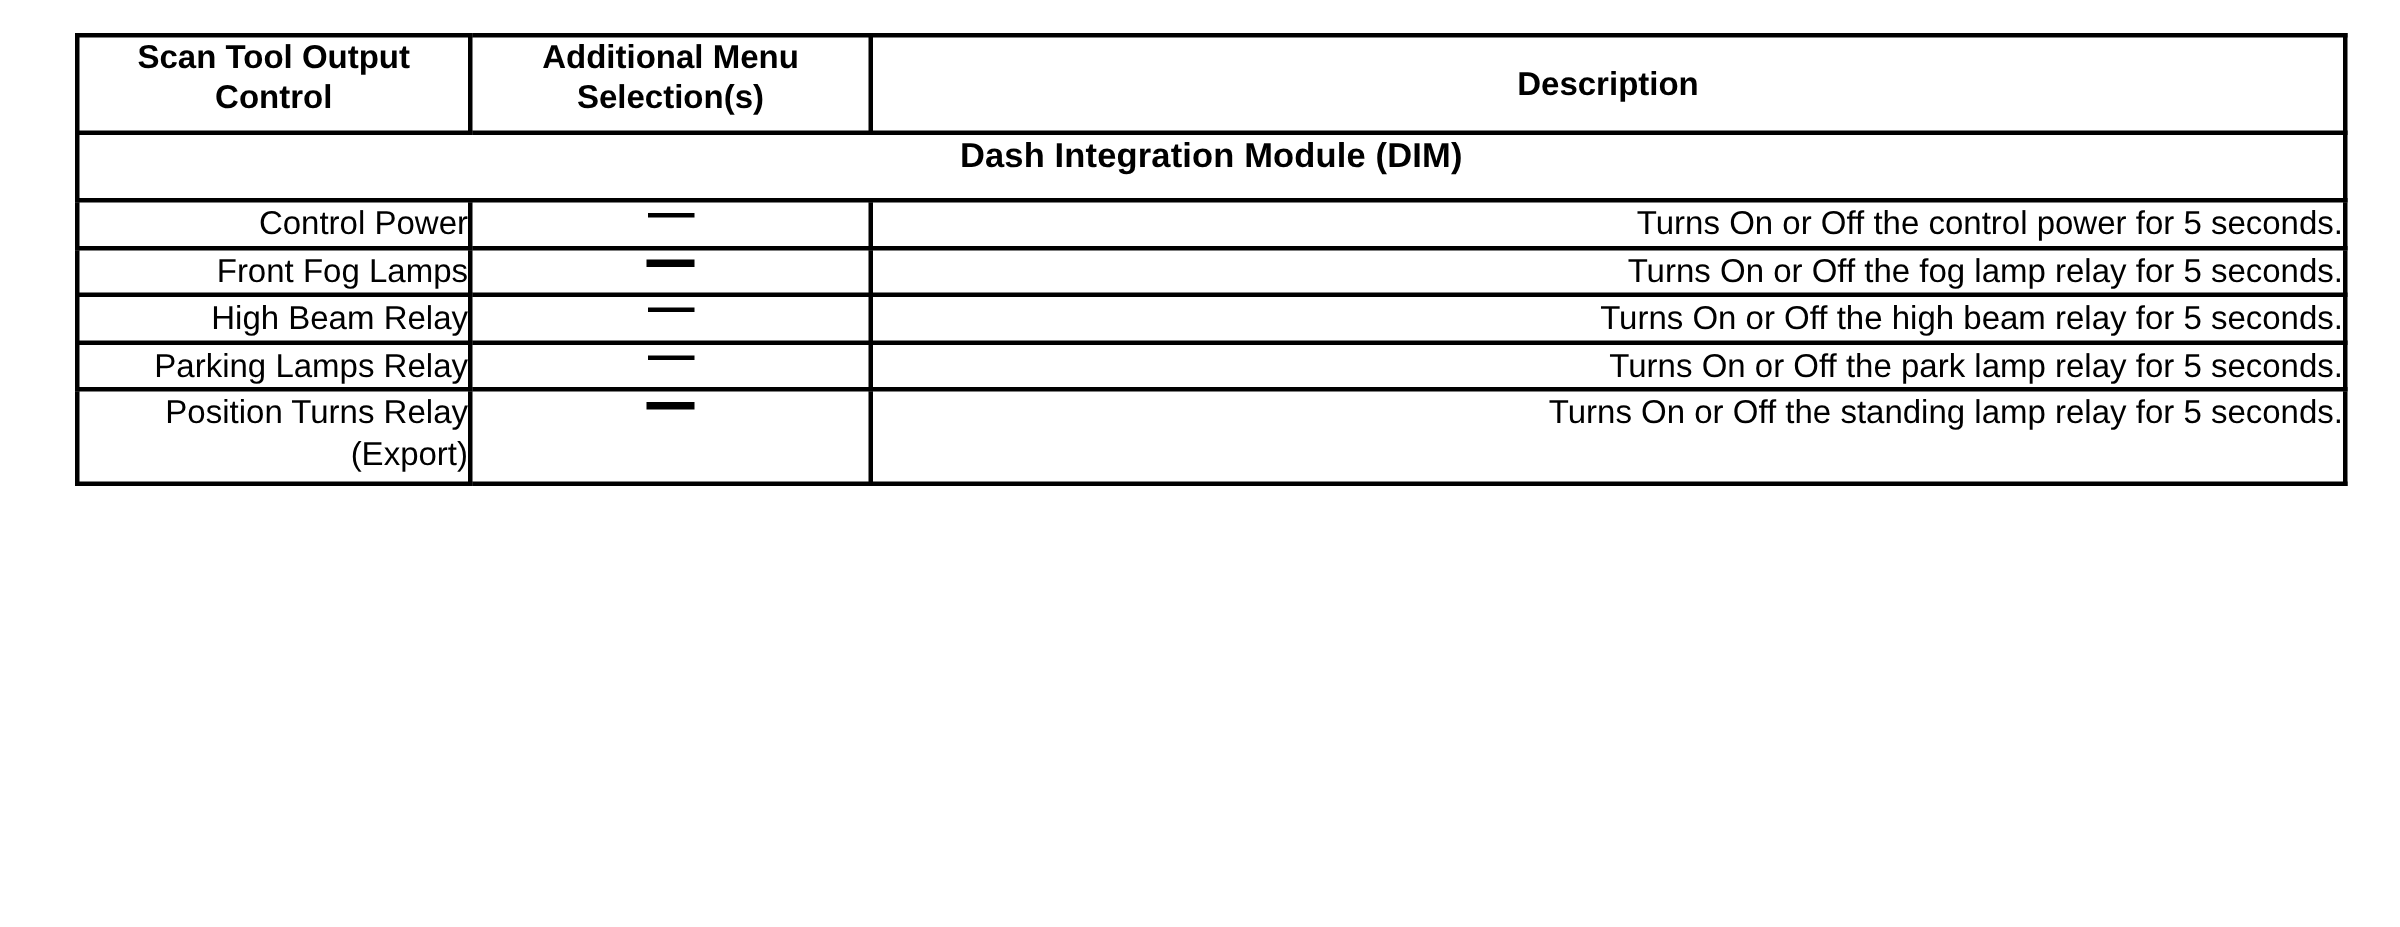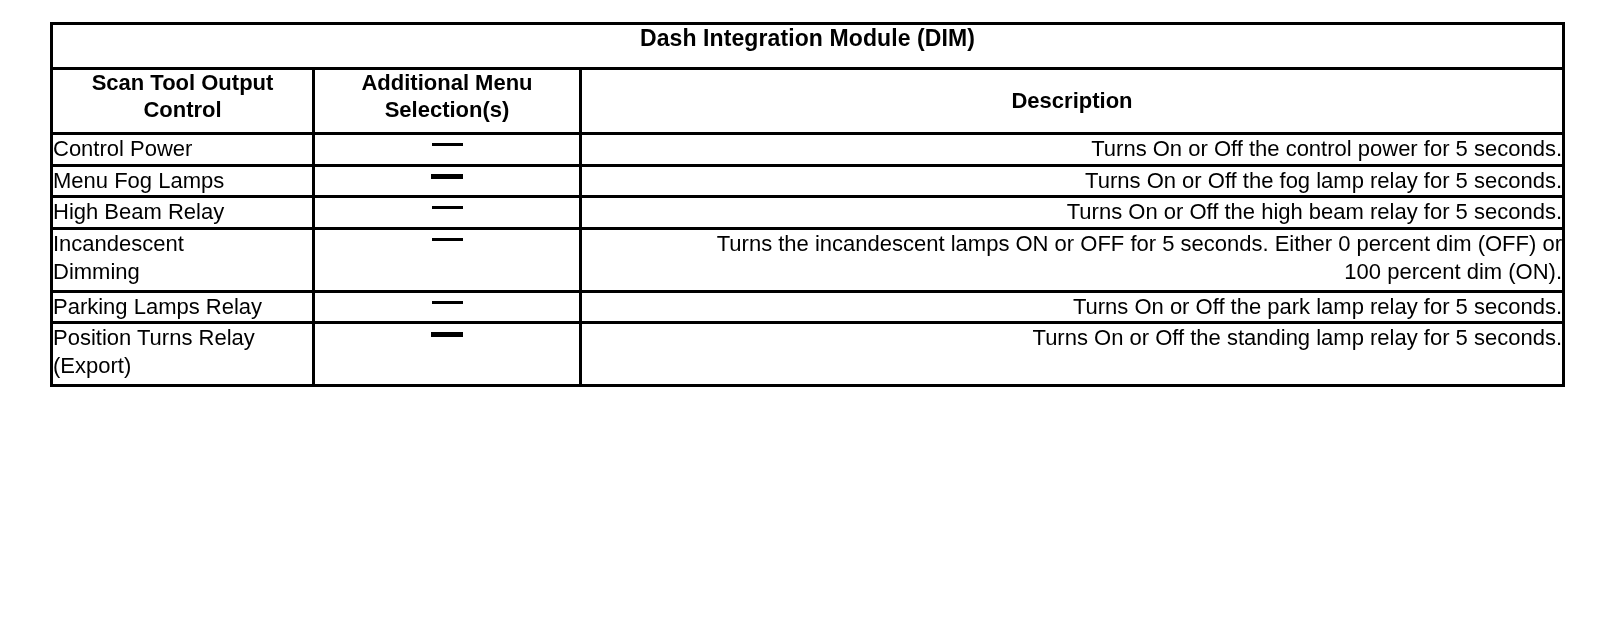--- a/index.html
+++ b/index.html
@@ -72,21 +72,21 @@
   }
   .head-cell.desc {
     vertical-align: middle;
   }
 
   
   .cell-control {
     font-size: 22px;
     line-height: 1.26;
     padding: 5px 6px 7px 9px;
-    text-align: left;
+    text-align: right;
     vertical-align: top;
     white-space: pre-line;
   }
 
   .cell-menu {
     text-align: center;
     vertical-align: middle;
     padding: 4px 6px;
   }
 
@@ -124,57 +124,48 @@
 <div class="page">
   <div class="table-wrap">
     <table class="dim-table">
       <colgroup>
         <col class="c1">
         <col class="c2">
         <col class="c3">
       </colgroup>
       <tbody id="table-body">
         <tr>
-          <td class="title-cell" colspan="3">Dash Integration Module (DIM)</td>
-        </tr>
-        <tr>
           <td class="head-cell" style="white-space: pre-line;">Scan Tool Output
 Control</td>
           <td class="head-cell" style="white-space: pre-line;">Additional Menu
 Selection(s)</td>
           <td class="head-cell desc">Description</td>
+        </tr>
+        <tr>
+          <td class="title-cell" colspan="3">Dash Integration Module (DIM)</td>
         </tr>
       <tr class="r-h1">
             <td class="cell-control">Control Power</td>
             <td class="cell-menu"><span class="dash" title="—"></span></td>
             <td class="cell-desc">
               <span class="desc-line">Turns On or Off the control power for 5 seconds.</span>
             </td>
           </tr>
           <tr class="r-h1">
-            <td class="cell-control">Menu Fog Lamps</td>
+            <td class="cell-control">Front Fog Lamps</td>
             <td class="cell-menu"><span class="dash bold" title="—"></span></td>
             <td class="cell-desc">
               <span class="desc-line">Turns On or Off the fog lamp relay for 5 seconds.</span>
             </td>
           </tr>
           <tr class="r-h1">
             <td class="cell-control">High Beam Relay</td>
             <td class="cell-menu"><span class="dash" title="—"></span></td>
             <td class="cell-desc">
               <span class="desc-line">Turns On or Off the high beam relay for 5 seconds.</span>
-            </td>
-          </tr>
-          <tr class="r-h2">
-            <td class="cell-control">Incandescent
-Dimming</td>
-            <td class="cell-menu"><span class="dash" title="—"></span></td>
-            <td class="cell-desc">
-              <span class="desc-line">Turns the incandescent lamps ON or OFF for 5 seconds. Either 0 percent dim (OFF) or</span>
-              <span class="desc-line">100 percent dim (ON).</span>
             </td>
           </tr>
           <tr class="r-h1">
             <td class="cell-control">Parking Lamps Relay</td>
             <td class="cell-menu"><span class="dash" title="—"></span></td>
             <td class="cell-desc">
               <span class="desc-line">Turns On or Off the park lamp relay for 5 seconds.</span>
             </td>
           </tr>
           <tr class="r-h2">

